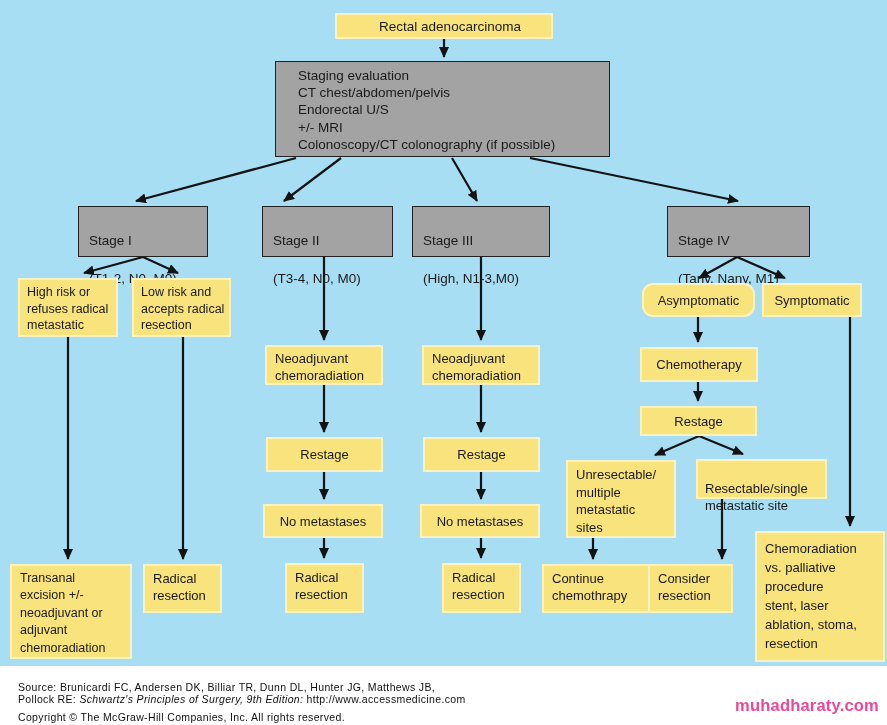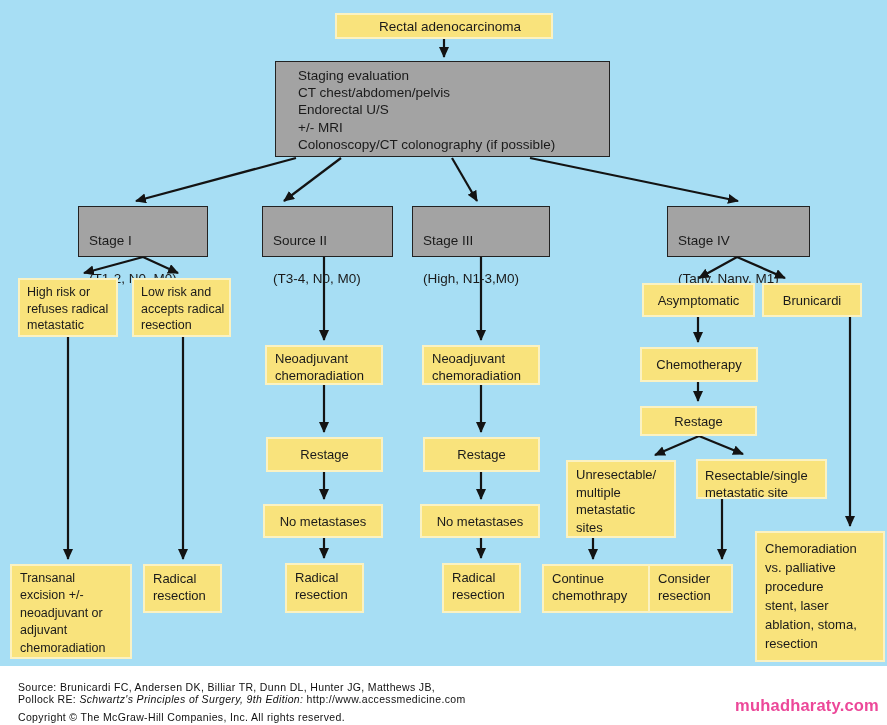--- a/index.html
+++ b/index.html
@@ -28,26 +28,26 @@
   #n-neo2{left:265px;top:345px;width:118px;height:40px;padding:3px 0 0 8px;}
   #n-neo3{left:422px;top:345px;width:118px;height:40px;padding:3px 0 0 8px;}
   #n-restage2{left:266px;top:437px;width:117px;height:35px;}
   #n-restage3{left:423px;top:437px;width:117px;height:35px;}
   #n-nomet2{left:263px;top:504px;width:120px;height:34px;}
   #n-nomet3{left:420px;top:504px;width:120px;height:34px;}
   #n-radical1{left:143px;top:564px;width:79px;height:49px;}
   #n-radical2{left:285px;top:563px;width:79px;height:50px;}
   #n-radical3{left:442px;top:563px;width:79px;height:50px;}
   #n-transanal{left:10px;top:564px;width:122px;height:95px;font-size:12.5px;line-height:17.4px;}
-  #n-asym{left:642px;top:283px;width:113px;height:34px;}
+  #n-asym{left:642px;top:283px;width:113px;height:34px;border-radius:11px;}
   #n-sym{left:762px;top:283px;width:100px;height:34px;}
   #n-chemo4{left:640px;top:347px;width:118px;height:35px;}
   #n-restage4{left:640px;top:406px;width:117px;height:30px;}
   #n-unres{left:566px;top:460px;width:110px;height:78px;line-height:17.5px;}
-  #n-res{left:696px;top:459px;width:131px;height:40px;padding:6px 0 0 7px;}
+  #n-res{left:696px;top:459px;width:131px;height:40px;padding:19px 0 0 7px;}
   #n-continue{left:542px;top:564px;width:120px;height:49px;}
   #n-consider{left:648px;top:564px;width:85px;height:49px;}
   #n-chemorad{left:755px;top:531px;width:130px;height:131px;line-height:19px;padding-top:6px;}
   
   .footer{position:absolute;left:0;top:666px;width:887px;height:59px;background:#ffffff;
           font-size:10.5px;letter-spacing:0.35px;color:#101010;}
   .footer .fl{position:absolute;left:18px;white-space:nowrap;}
   #f1{top:15px;}
   #f2{top:27px;}
   #f3{top:45px;}
@@ -98,21 +98,21 @@
 CT chest/abdomen/pelvis
 Endorectal U/S
 +/- MRI
 Colonoscopy/CT colonography (if possible)</div>
 
     <div class="node white stage" id="n-stage1">
       <div>Stage I</div>
       <div>(T1-2, N0, M0)</div>
     </div>
     <div class="node white stage" id="n-stage2">
-      <div>Source II</div>
+      <div>Stage II</div>
       <div>(T3-4, N0, M0)</div>
     </div>
     <div class="node white stage" id="n-stage3">
       <div>Stage III</div>
       <div>(High, N1-3,M0)</div>
     </div>
     <div class="node white stage" id="n-stage4">
       <div>Stage IV</div>
       <div>(Tany, Nany, M1)</div>
     </div>
@@ -139,21 +139,21 @@
 resection</div>
 
     <div class="node yellow" id="n-neo3">Neoadjuvant
 chemoradiation</div>
     <div class="node yellow center" id="n-restage3">Restage</div>
     <div class="node yellow center" id="n-nomet3">No metastases</div>
     <div class="node yellow" id="n-radical3">Radical
 resection</div>
 
     <div class="node yellow center" id="n-asym">Asymptomatic</div>
-    <div class="node yellow center" id="n-sym">Brunicardi</div>
+    <div class="node yellow center" id="n-sym">Symptomatic</div>
     <div class="node yellow center" id="n-chemo4">Chemotherapy</div>
     <div class="node yellow center" id="n-restage4">Restage</div>
     <div class="node yellow" id="n-unres">Unresectable/
 multiple
 metastatic
 sites</div>
     <div class="node yellow" id="n-res">Resectable/single
 metastatic site</div>
     <div class="node yellow" id="n-continue">Continue
 chemothrapy</div>

